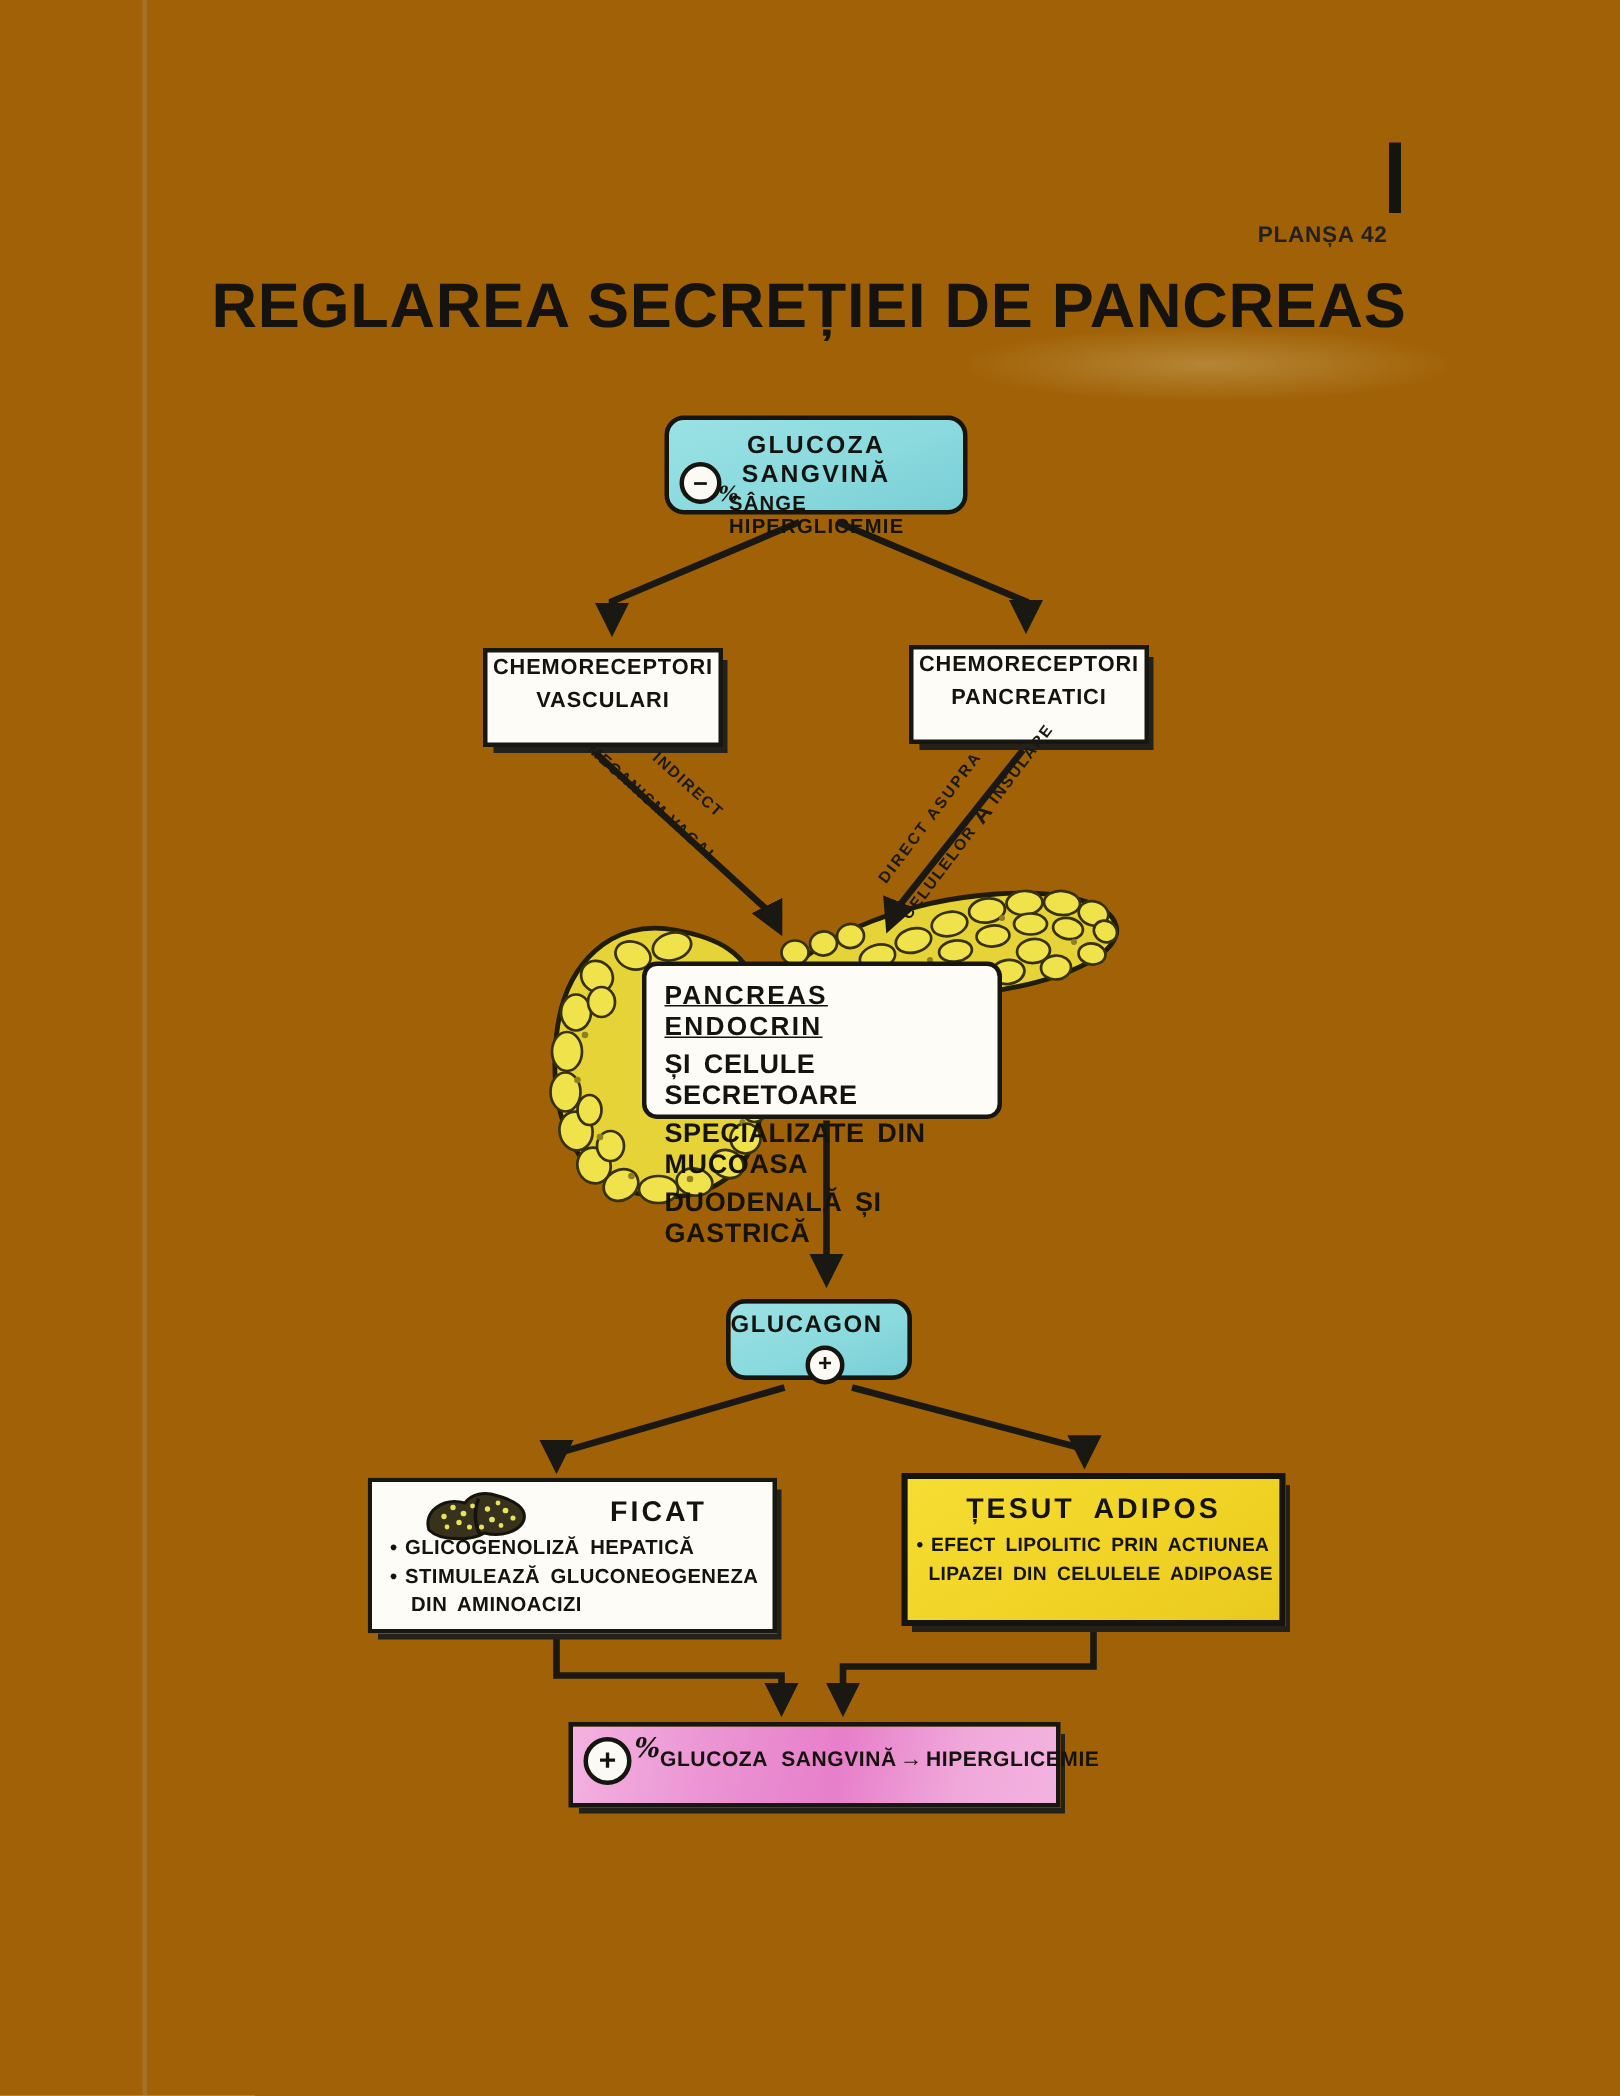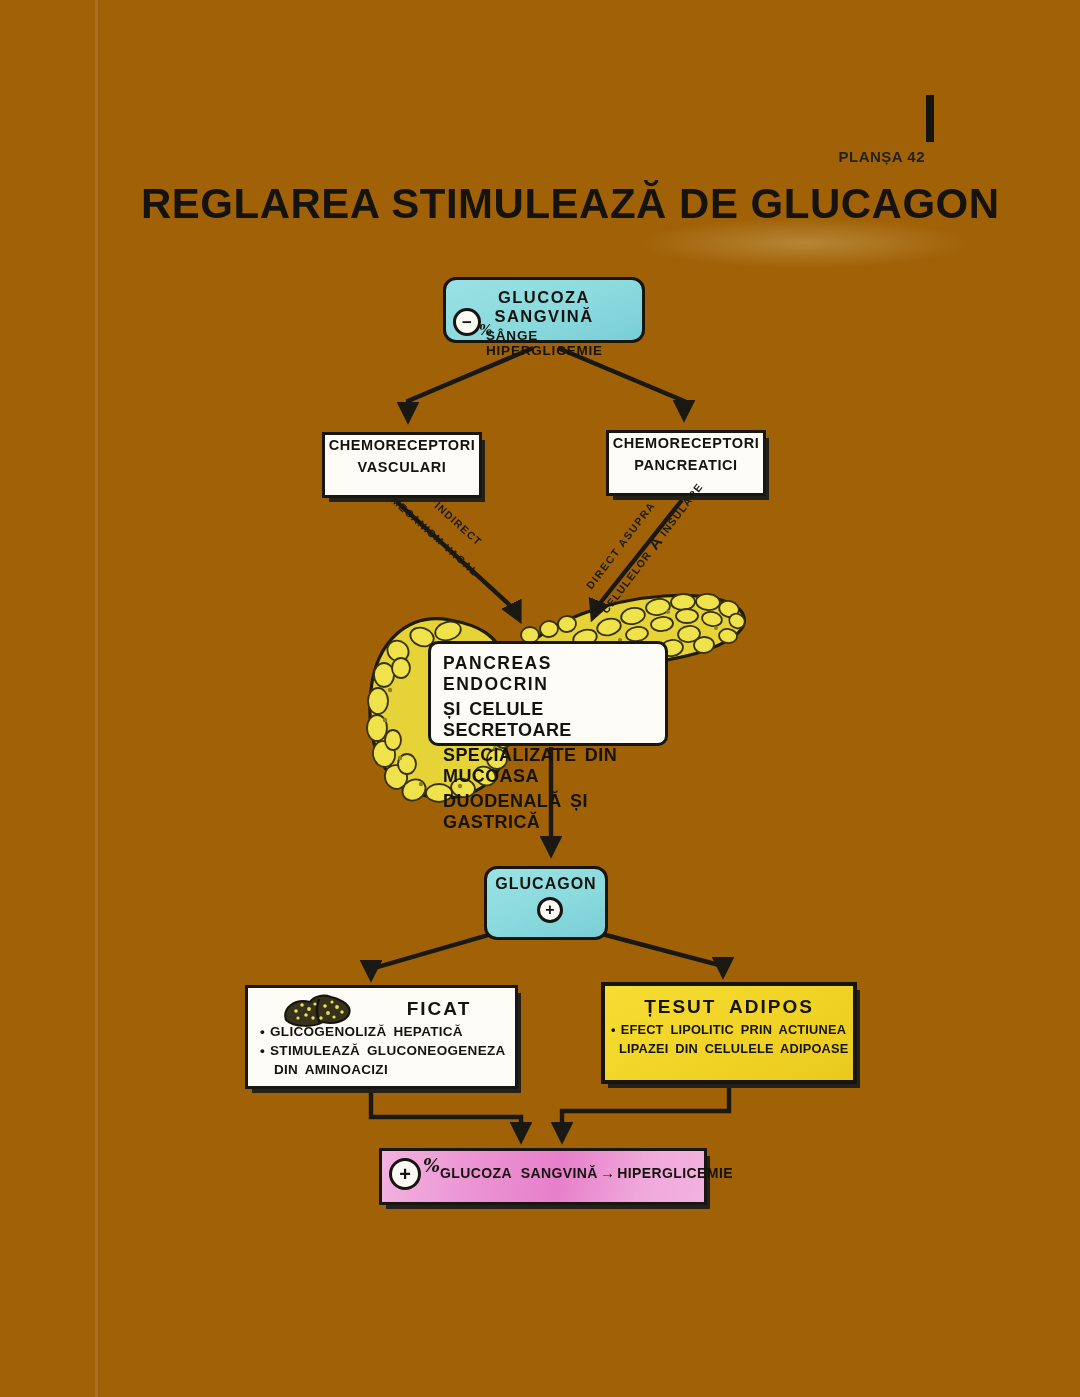--- a/index.html
+++ b/index.html
@@ -25,24 +25,24 @@
   .node-top .sign-circle{left:7px;bottom:4px;width:22px;height:22px;font-size:17px;}
   .node-top .pct{position:absolute;left:33px;bottom:2px;font-size:14px;font-weight:bold;font-family:"DejaVu Serif",serif;font-style:italic;}
 
   
   .rect{background:#fdfcf7;border:3.5px solid #181610;box-shadow:5px 6px 0 -2px #23211a;}
   .chemo{width:160px;height:66px;display:flex;flex-direction:column;align-items:center;justify-content:flex-start;text-align:center;font-size:14.5px;font-weight:bold;letter-spacing:.6px;line-height:1.5;}
   .chemo-l{left:322px;top:432px;}
   .chemo-r{left:606px;top:430px;}
 
   .pancreas-box{left:428px;top:641px;width:240px;height:105px;background:#fdfcf7;border:3.5px solid #181610;border-radius:10px;padding:9px 8px 6px 12px;}
-  .pancreas-box .pt{font-size:17.5px;font-weight:bold;letter-spacing:1.5px;word-spacing:6px;}
+  .pancreas-box .pt{font-size:17.5px;font-weight:bold;letter-spacing:1.5px;word-spacing:6px;text-decoration:underline;}
   .pancreas-box .pl{font-size:18px;font-weight:bold;letter-spacing:.4px;word-spacing:3px;margin-top:4px;}
 
-  .node-glucagon{left:484px;top:866px;width:124px;height:74px;text-align:center;}
+  .node-glucagon{left:484px;top:866px;width:124px;height:54px;text-align:left;}
   .node-glucagon .gl{margin-top:6px;font-size:16px;font-weight:bold;letter-spacing:1px;}
   .node-glucagon .sign-circle{left:50px;top:28px;width:20px;height:20px;font-size:16px;}
 
   .ficat{left:245px;top:985px;width:273px;height:104px;padding:4px 0 0 0;}
   .ficat .liver{position:absolute;left:34px;top:5px;}
   .ficat .ft{text-align:center;padding-left:115px;font-size:19px;font-weight:bold;letter-spacing:2px;margin-top:6px;}
   .ficat .fb{font-size:13.5px;font-weight:bold;letter-spacing:.3px;word-spacing:3px;margin:4px 0 0 12px;}
   .ficat .fb.indent{margin-left:26px;}
   .bullet{display:inline-block;margin-right:5px;}
 
@@ -68,21 +68,21 @@
 </style>
 </head>
 <body>
 
 <div id="page">
   <div class="scan-line-left"></div>
   <div class="scan-tint"></div>
   <div class="edge-mark"></div>
 
   <div class="plate">PLANȘA 42</div>
-  <div class="title">REGLAREA STIMULEAZĂ DE GLUCAGON</div>
+  <div class="title">REGLAREA SECREȚIEI DE PANCREAS</div>
 
   <svg class="overlay" width="1080" height="1397" viewBox="0 0 1080 1397">
     <defs>
       <marker id="ah" viewBox="0 0 10 10" refX="7.5" refY="5" markerWidth="5.2" markerHeight="5.2" orient="auto-start-reverse">
         <path d="M0,0 L10,5 L0,10 Z" fill="#1a1812"></path>
       </marker>
     </defs>
 
     <g>
       <path d="M450,620 C408,612 376,642 371,690 C365,746 384,790 432,797 C472,802 500,783 506,748 C510,720 508,688 504,661 C499,635 478,625 450,620 Z" fill="#e5d338" stroke="#1f1c08" stroke-width="3.2"></path>

